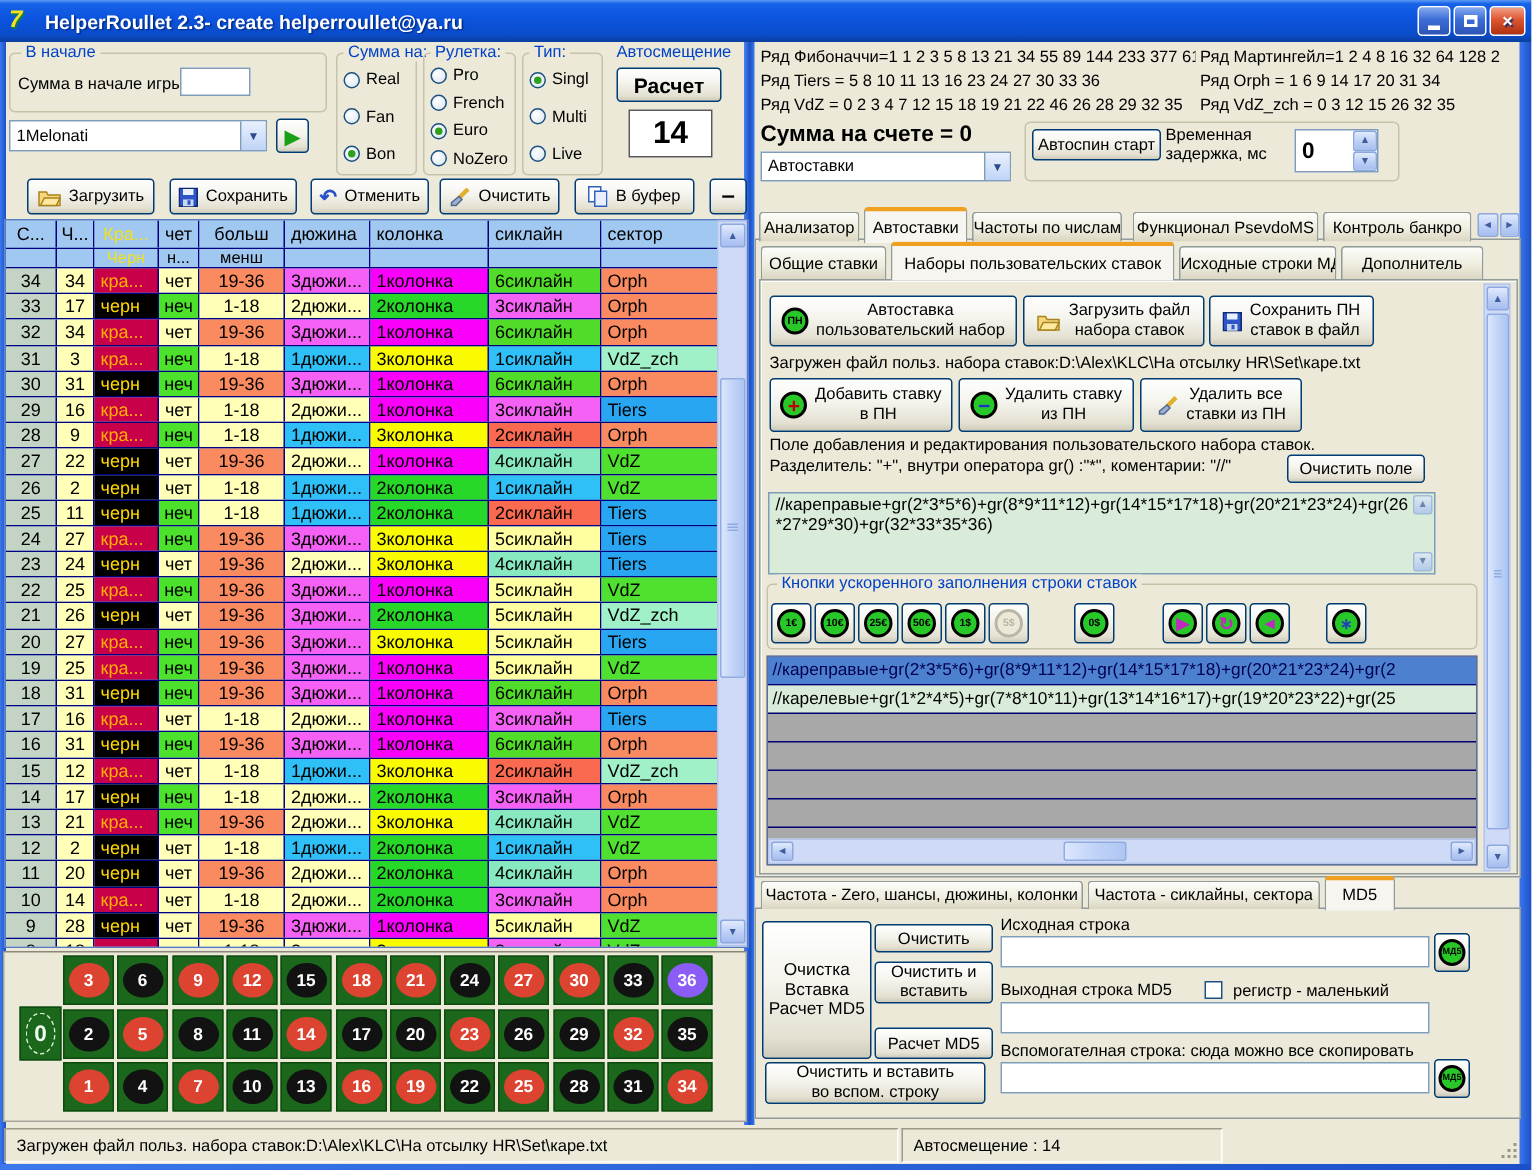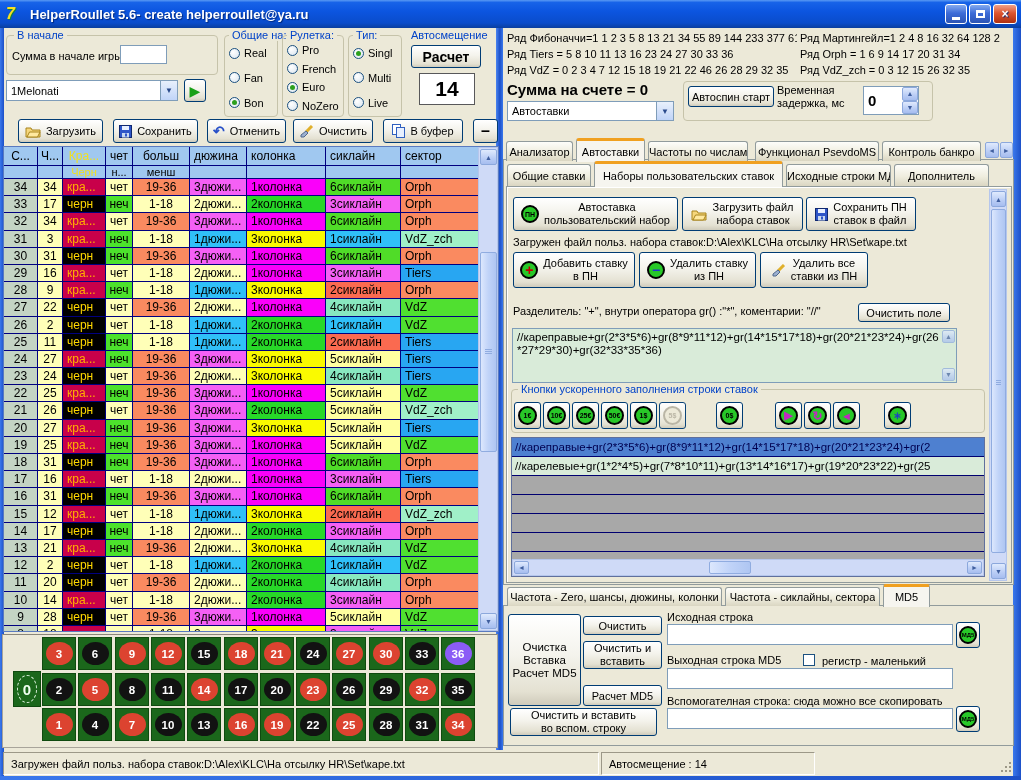--- a/index.html
+++ b/index.html
@@ -88,21 +88,21 @@
   white-space:nowrap; overflow:hidden; background:#ECE9D8; }
 .ic { display:inline-flex; align-items:center; }
 </style>
 </head>
 <body>
 
 <div id="app">
 
   <div class="abs titlebar">
     <span class="title-icon">7</span>
-    <span>HelperRoullet 5.6- create helperroullet@ya.ru</span>
+    <span>HelperRoullet 2.3- create helperroullet@ya.ru</span>
     <span class="wbtns">
       <span class="wbtn">
           <span class="minglyph"></span>
         </span>
       <span class="wbtn">
           <span class="maxglyph"></span>
         </span>
       <span class="wbtn close">×</span>
     </span>
   </div>
@@ -120,21 +120,21 @@
   <div class="abs combo" style="left:6px;top:80px;width:172px;height:21px;">
     <span class="val nw">1Melonati</span>
     <span class="drop">▼</span>
   </div>
   <div class="abs btn" style="left:184px;top:79px;width:22px;height:23px;">
     <span class="ic" style="color:#18A018;font-size:14px;">▶</span>
   </div>
 
   <div id="radio-groups">
       <div class="abs groupbox" style="left: 224px; top: 35px; width: 54px; height: 82px;"></div>
-      <div class="abs grouplabel nw" style="left: 229px; top: 29px;">Общие на:</div>
+      <div class="abs grouplabel nw" style="left: 229px; top: 29px;">Сумма на:</div>
       <div class="abs" style="left: 229px; top: 41px; width: 46px; height: 74px; display: flex; flex-direction: column; justify-content: space-around;">
         <div class="ropt">
           <span class="radio"></span>
           <span>Real</span>
         </div>
         <div class="ropt">
           <span class="radio"></span>
           <span>Fan</span>
         </div>
         <div class="ropt">
@@ -793,20 +793,21 @@
         <span class="ic">
           <svg width="15" height="13">
             <path d="M13 1L7 7" stroke="#E0B02C" stroke-width="3"></path>
             <path d="M7 6l2 2-4 4H2v-2z" fill="#9CB0D0" stroke="#50688C"></path>
           </svg>
         </span>
         <span class="lbl">Удалить все<br>ставки из ПН</span>
       </div>
     </div>
 
+  <div class="abs nw" style="left:513px;top:291px;width:470px;">Поле добавления и редактирования пользовательского набора ставок.</div>
   <div class="abs nw" style="left:513px;top:305px;width:340px;">Разделитель: "+", внутри оператора gr() :"*", коментарии: "//"</div>
   <div class="abs btn" style="left:858px;top:303px;width:92px;height:19px;">Очистить поле</div>
 
   <div class="abs" style="left:512px;top:328px;width:445px;height:55px;background:#D9EBD9;border:1px solid #7F9DB9;">
     <div style="padding:2px 17px 2px 4px;line-height:13px;font-size:11.5px;word-break:break-all;">//кареправые+gr(2*3*5*6)+gr(8*9*11*12)+gr(14*15*17*18)+gr(20*21*23*24)+gr(26*27*29*30)+gr(32*33*35*36)</div>
     <span class="sbbtn" style="right:1px;top:1px;width:13px;height:13px;opacity:.7;">▲</span>
     <span class="sbbtn" style="right:1px;bottom:1px;width:13px;height:13px;opacity:.7;">▼</span>
   </div>
 
   <div class="abs groupbox" style="left:511px;top:389px;width:474px;height:44px;"></div>

